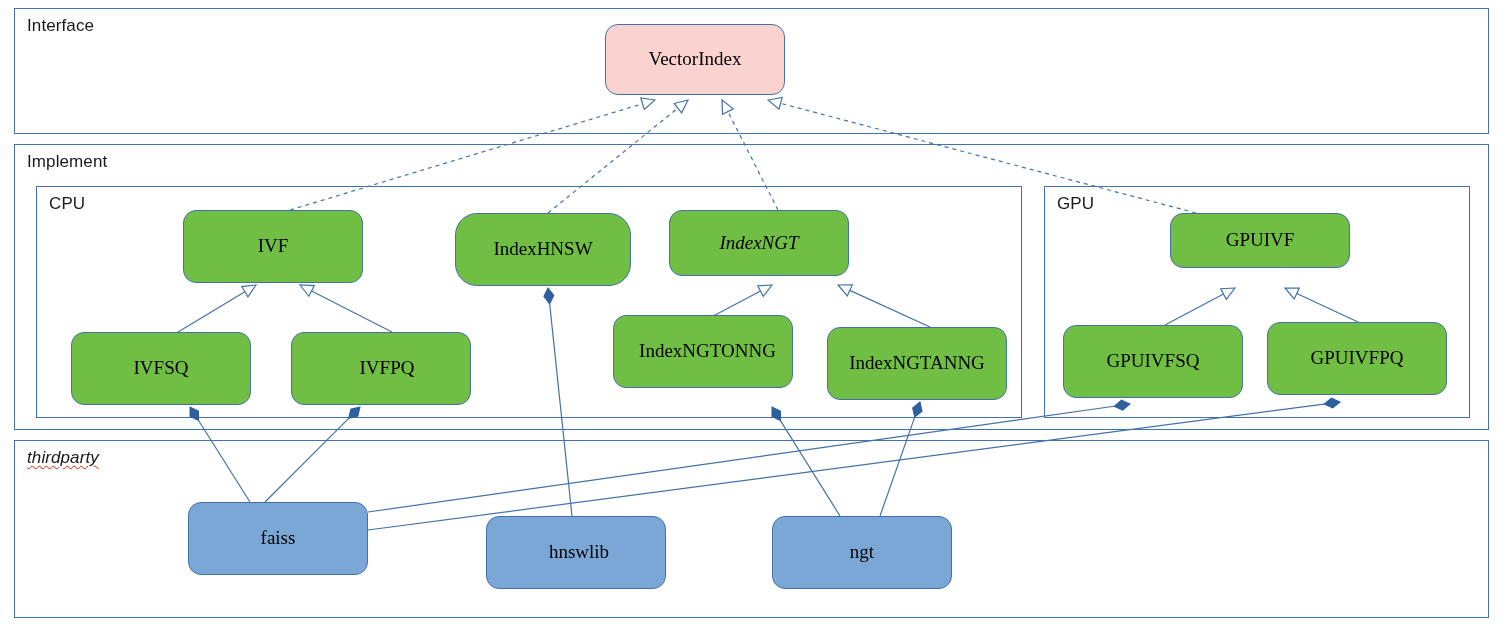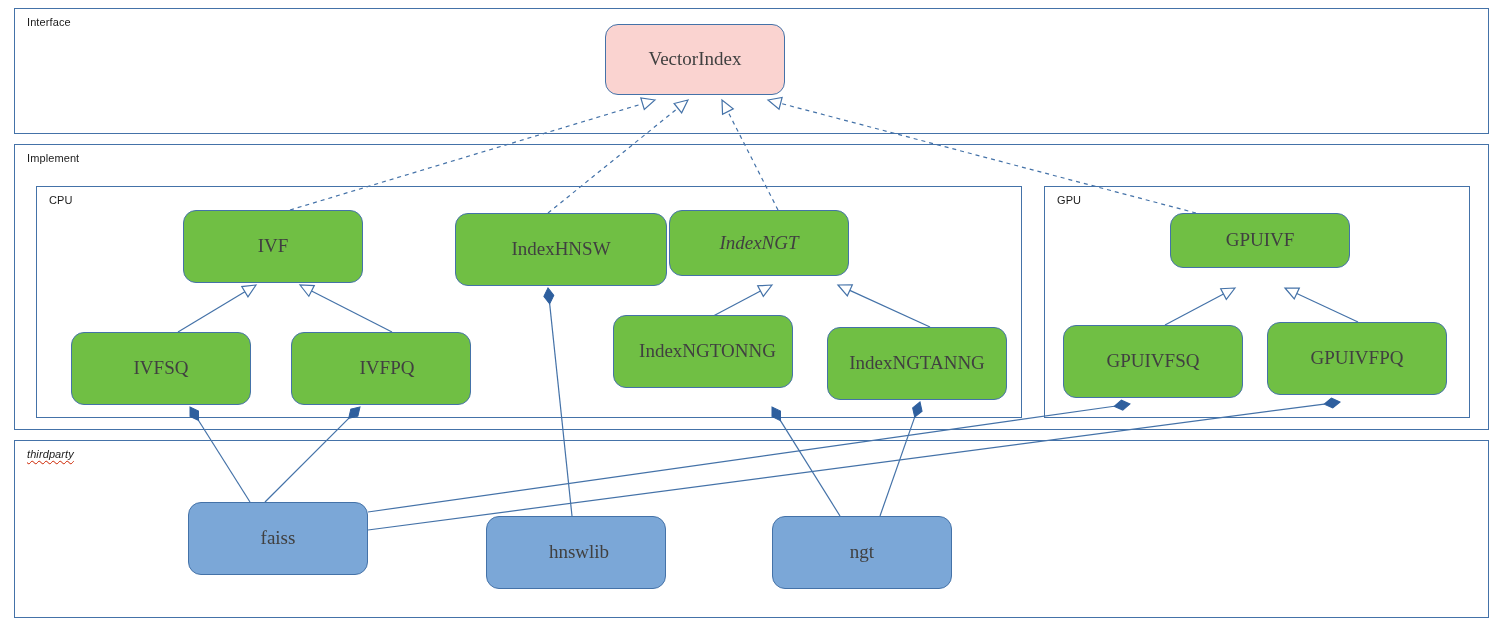--- a/index.html
+++ b/index.html
@@ -28,21 +28,21 @@
     position: absolute;
     border: 1px solid #4472a8;
     background: transparent;
     box-sizing: border-box;
   }
   .group > .group-label {
     position: absolute;
     left: 12px;
     top: 7px;
     font-family: "Liberation Sans", sans-serif;
-    font-size: 11px;
+    font-size: 17px;
     color: #1a1a1a;
     white-space: nowrap;
     letter-spacing: 0.1px;
   }
   .group-label.misspelled {
     text-decoration: underline;
     text-decoration-color: #cc2200;
     text-decoration-style: wavy;
     text-decoration-thickness: 1px;
     text-underline-offset: 2px;
@@ -52,21 +52,21 @@
   .node {
     position: absolute;
     box-sizing: border-box;
     border: 1px solid #4472a8;
     border-radius: 13px;
     display: flex;
     align-items: center;
     justify-content: center;
     font-family: "Liberation Serif", serif;
     font-size: 19px;
-    color: #404040;
+    color: #000000;
     text-align: center;
     line-height: 1.1;
     z-index: 5;
   }
   .node.iface   { background: #fad3d0; }
   .node.impl    { background: #70bf44; }
   .node.library { background: #7ba7d7; }
 </style>
 </head>
 <body>
@@ -162,21 +162,21 @@
       </g>
     </svg>
 
   <div id="nodes-layer">
       <div class="node iface" style="left: 605px; top: 24px; width: 180px; height: 71px; border-color: rgb(68, 114, 168);">
         <span>VectorIndex</span>
       </div>
       <div class="node impl" style="left: 183px; top: 210px; width: 180px; height: 73px; border-color: rgb(68, 114, 168);">
         <span>IVF</span>
       </div>
-      <div class="node impl" style="left: 455px; top: 213px; width: 212px; height: 73px; border-color: rgb(68, 114, 168);">
+      <div class="node impl" style="left: 455px; top: 213px; width: 176px; height: 73px; border-color: rgb(68, 114, 168); border-radius: 22px;">
         <span>IndexHNSW</span>
       </div>
       <div class="node impl" style="left: 669px; top: 210px; width: 180px; height: 66px; border-color: rgb(68, 114, 168); font-style: italic;">
         <span>IndexNGT</span>
       </div>
       <div class="node impl" style="left: 71px; top: 332px; width: 180px; height: 73px; border-color: rgb(68, 114, 168);">
         <span>IVFSQ</span>
       </div>
       <div class="node impl" style="left: 291px; top: 332px; width: 180px; height: 73px; border-color: rgb(68, 114, 168); padding-left: 12px;">
         <span>IVFPQ</span>

